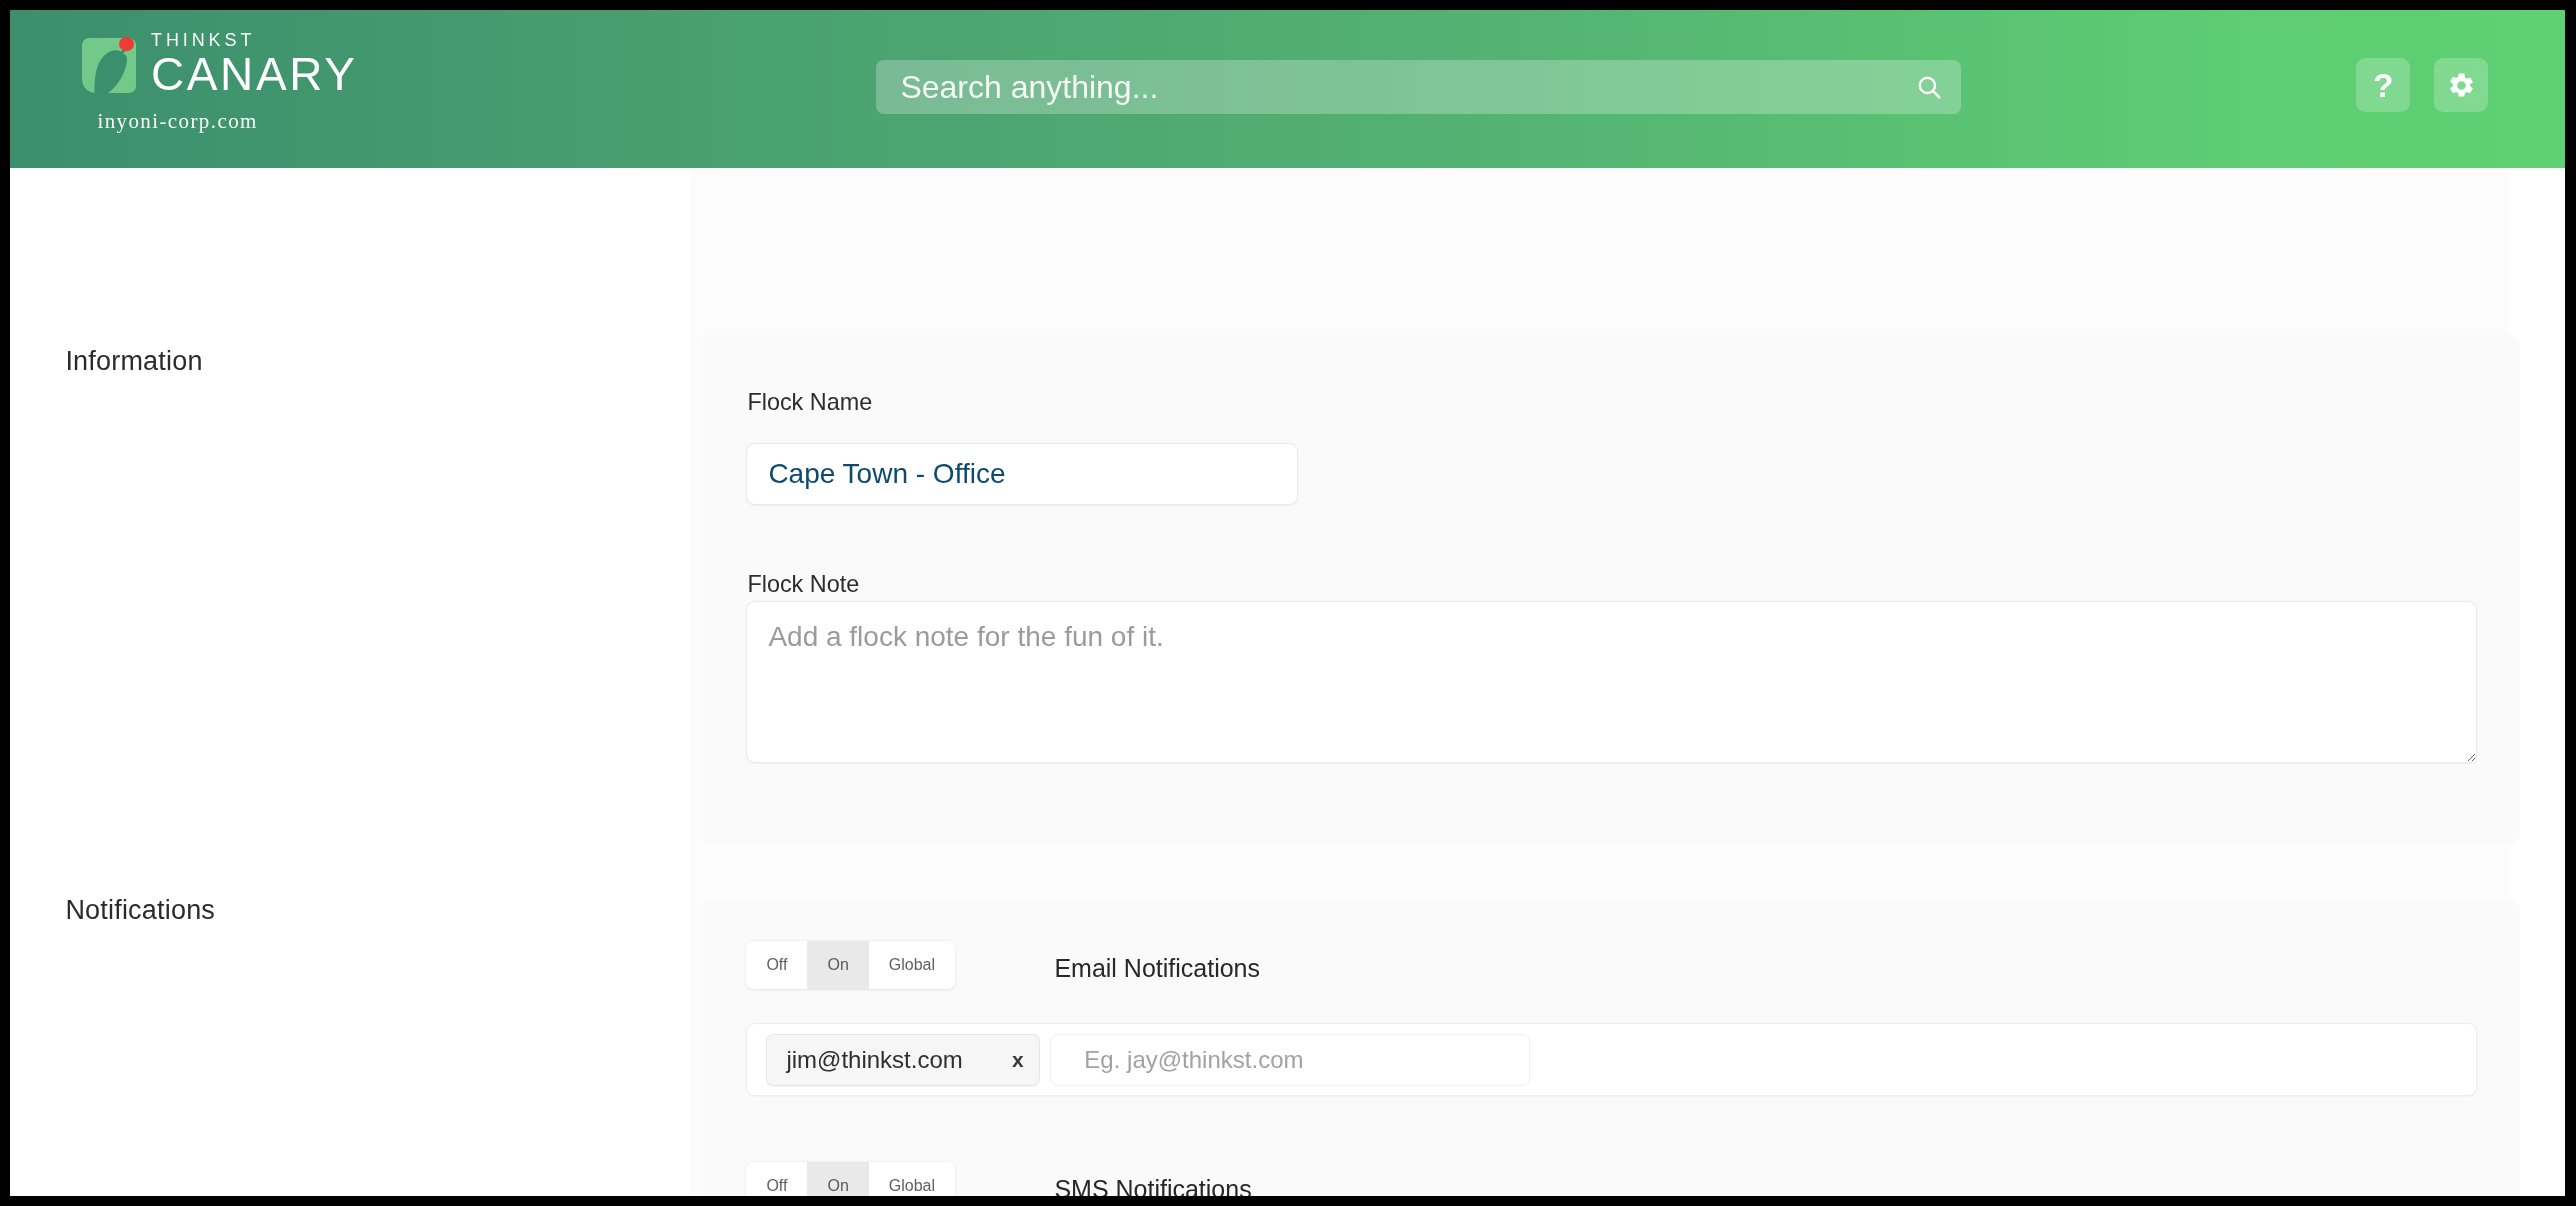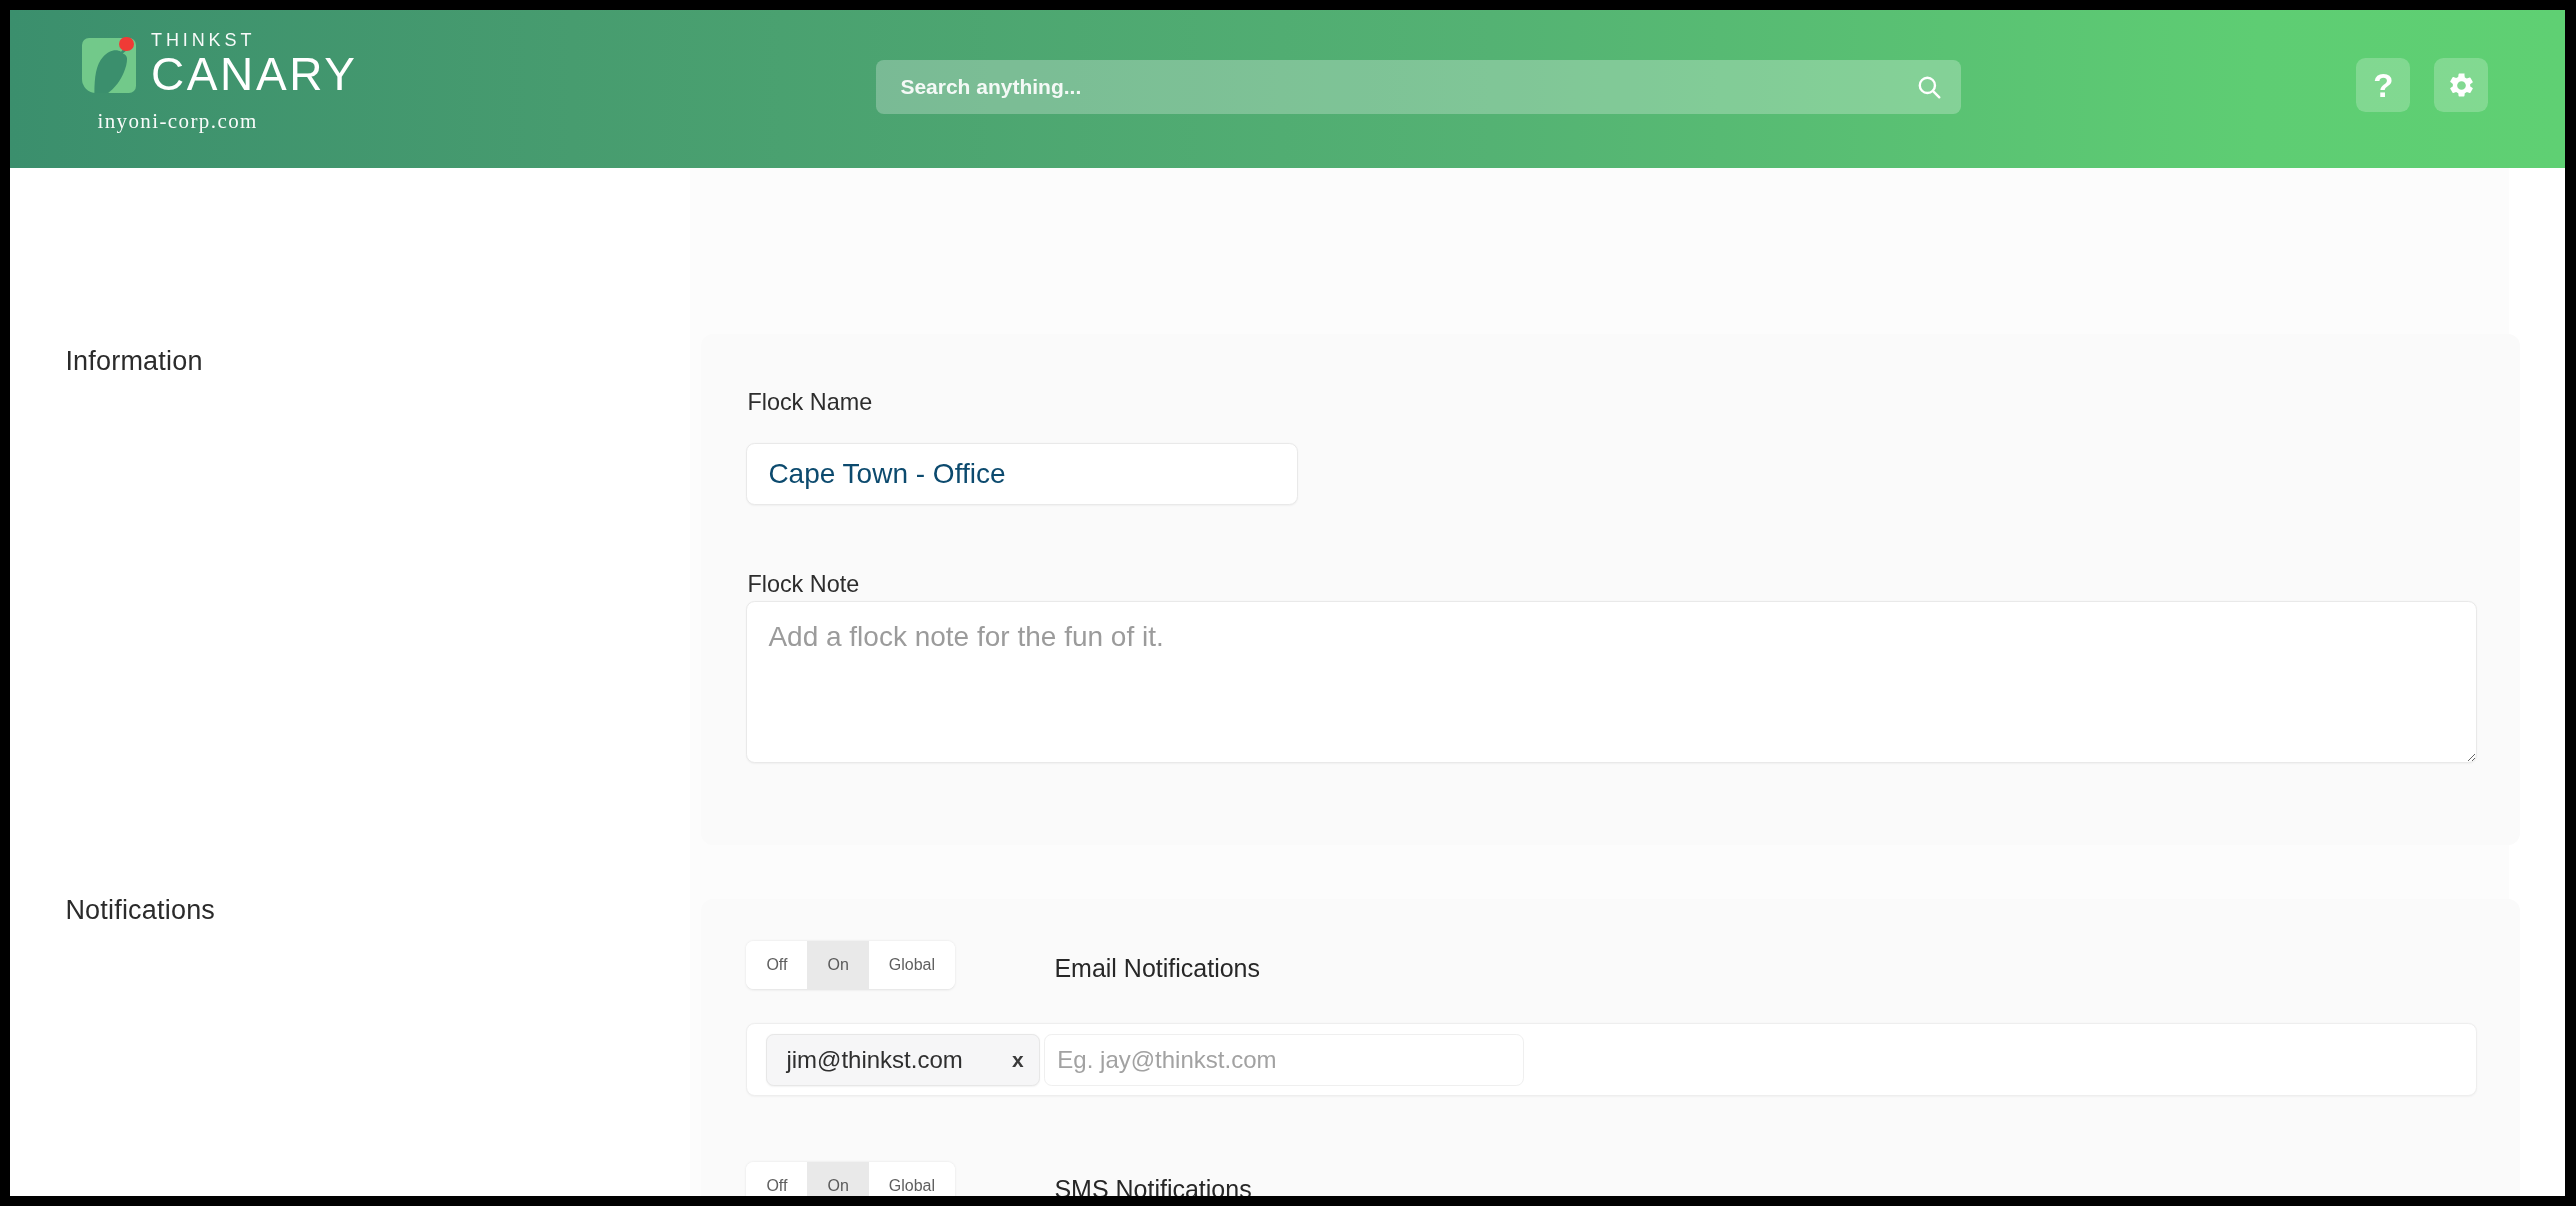--- a/index.html
+++ b/index.html
@@ -109,24 +109,23 @@
     border-radius: 7.8px;
     display: flex;
     align-items: center;
   }
   #search-input {
     flex: 1;
     border: none;
     outline: none;
     background: transparent;
     font-family: "Liberation Sans", sans-serif;
-    font-size: 21px;
+    font-size: 32px;
     color: #ffffff;
     padding: 0 24px 0 24px;
-    font-weight: bold;
   }
   #search-input::placeholder { color: #ffffff; opacity: .92; }
   #search-icon-wrap {
     width: 64px;
     display: flex;
     align-items: center;
     justify-content: center;
   }
 
   .hdr-btn {
@@ -297,31 +296,31 @@
   }
   .chip-x {
     margin-left: 17.3px;
     font-size: 21px;
     color: #3a3a3a;
     font-weight: 700;
     cursor: pointer;
     line-height: 21px;
   }
   .tag-input {
-    margin-left: 4px;
+    margin-left: 10px;
     height: 52px;
     flex: 1;
     max-width: 480px;
     border: 0.9px solid #efefef;
     border-radius: 7.8px;
     background: #ffffff;
     font-family: "Liberation Sans", sans-serif;
     font-size: 24px;
     color: #a21caf;
-    padding: 0 12px;
+    padding: 0 33px;
     outline: none;
   }
   .tag-input::placeholder { color: #a2a2a2; }
 
   #email-toggle  { left: 736px; top: 773px; }
   #email-label   { left: 1044px; top: 786px; }
   #email-tag-row { left: 736px; top: 855px; width: 1731px; height: 73px; }
 
   #sms-toggle  { left: 736px; top: 994px; }
   #sms-label   { left: 1044px; top: 1007px; }

